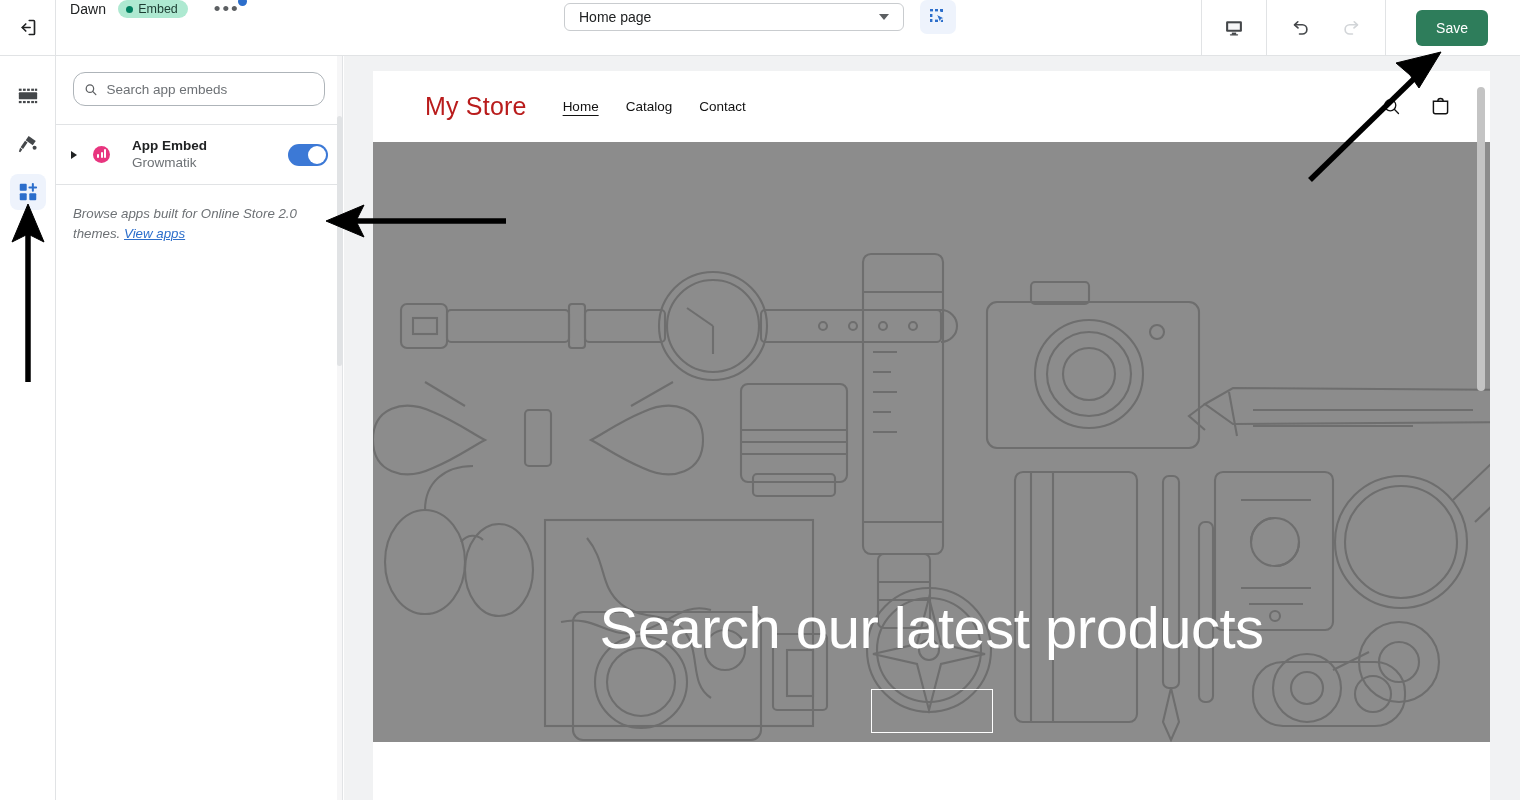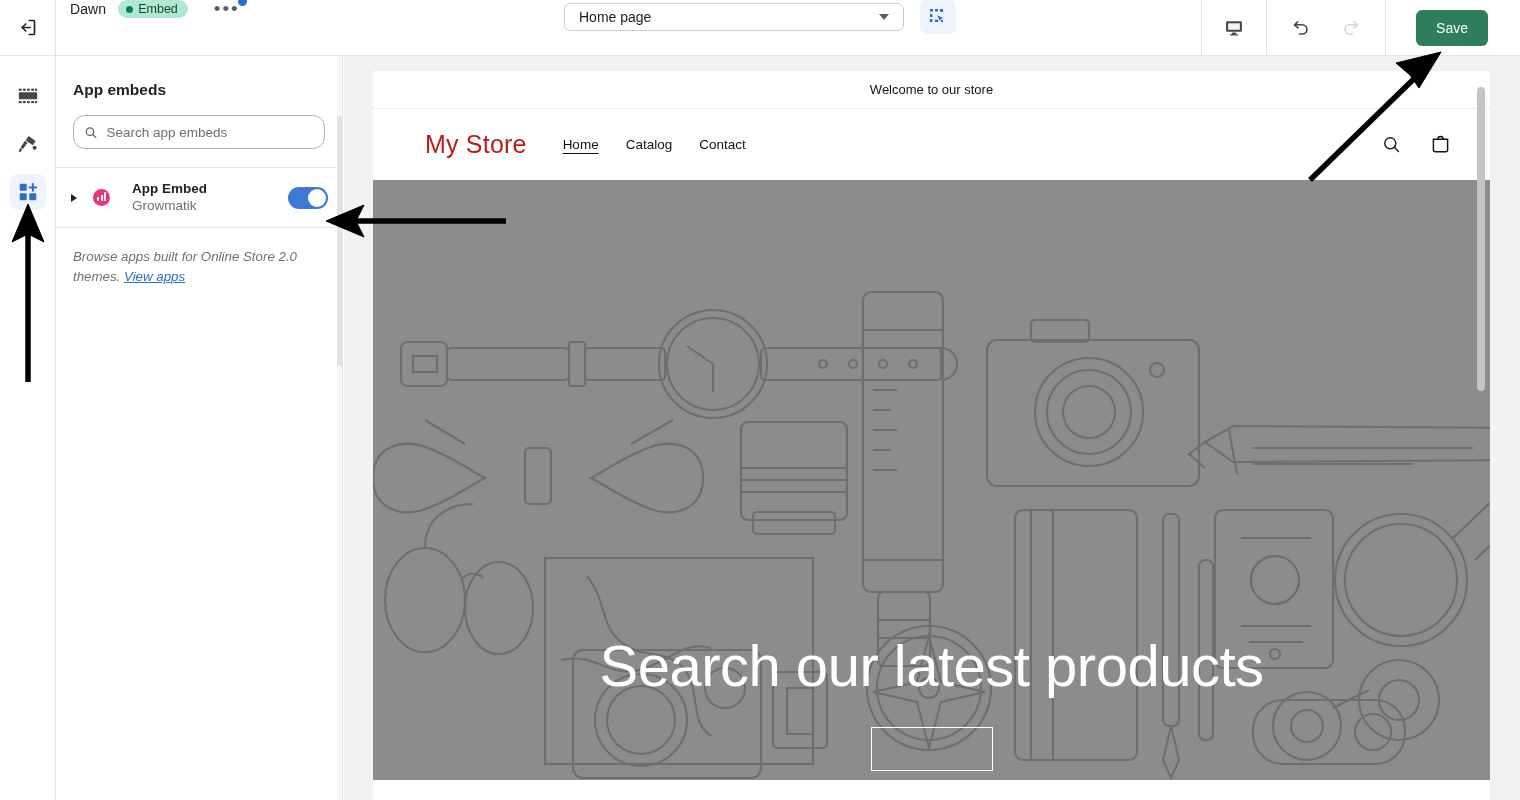--- a/index.html
+++ b/index.html
@@ -282,21 +282,20 @@
           <rect x="3" y="13.4" width="7.6" height="7.6" rx="1"></rect>
           <rect x="13.4" y="13.4" width="7.6" height="7.6" rx="1"></rect>
           <rect x="16.2" y="2.2" width="2.2" height="9.4" rx="1"></rect>
           <rect x="12.5" y="5.9" width="9.4" height="2.2" rx="1"></rect>
         </g>
       </svg>
     </div>
   </div>
 
   <div class="sidebar">
-    <div class="sb-title">App embeds</div>
 
     <div class="sb-search-wrap">
       <div class="sb-search">
         <svg width="15" height="15" viewBox="0 0 24 24" fill="none" stroke="#5c5f62" stroke-width="2.2">
           <circle cx="10.5" cy="10.5" r="6.6"></circle>
             <path d="M15.4 15.4L21 21" stroke-linecap="round"></path>
         </svg>
         <input type="text" placeholder="Search app embeds" style="">
       </div>
     </div>
@@ -325,21 +324,20 @@
     </div>
 
     <div class="sb-scroll">
       <div class="thumb"></div>
     </div>
   </div>
 
   <div class="preview-area">
     <div class="preview-frame">
 
-      <div class="announce">Welcome to our store</div>
 
       <div class="store-header">
         <div class="store-logo">My Store</div>
         <div class="store-nav">
           <a href="#" class="active">Home</a>
           <a href="#">Catalog</a>
           <a href="#">Contact</a>
         </div>
         <div class="store-actions">
           <svg width="21" height="21" viewBox="0 0 24 24" fill="none" stroke="#121212" stroke-width="1.5">

